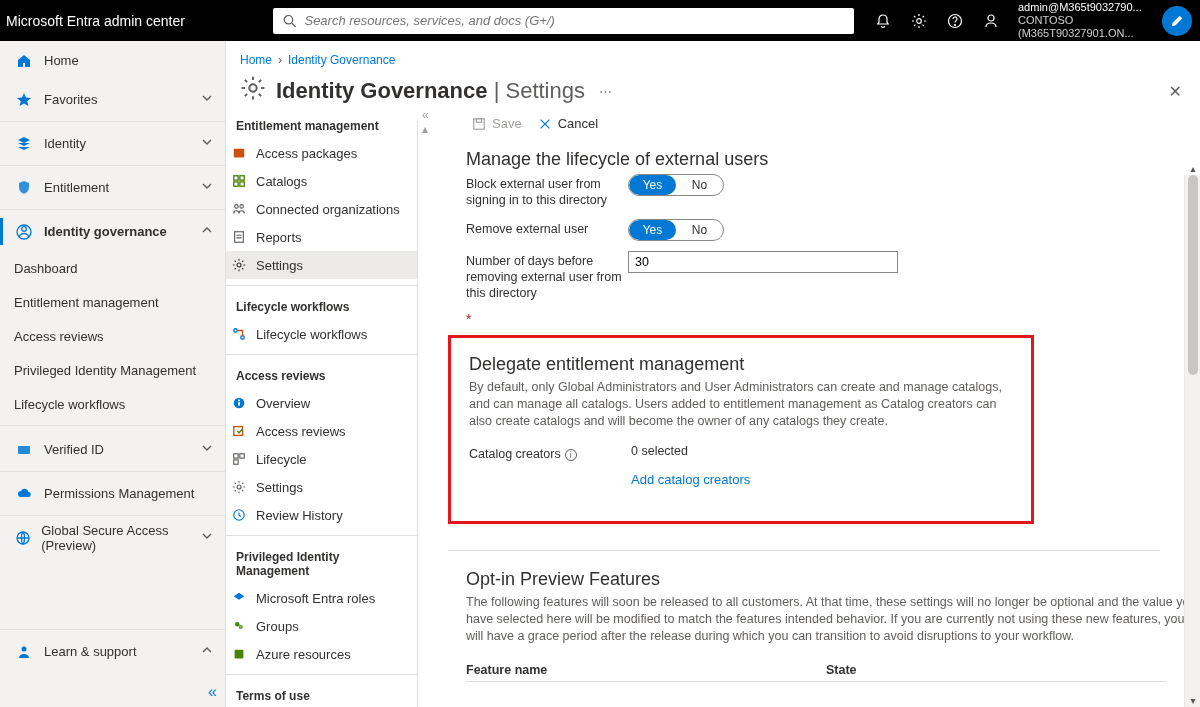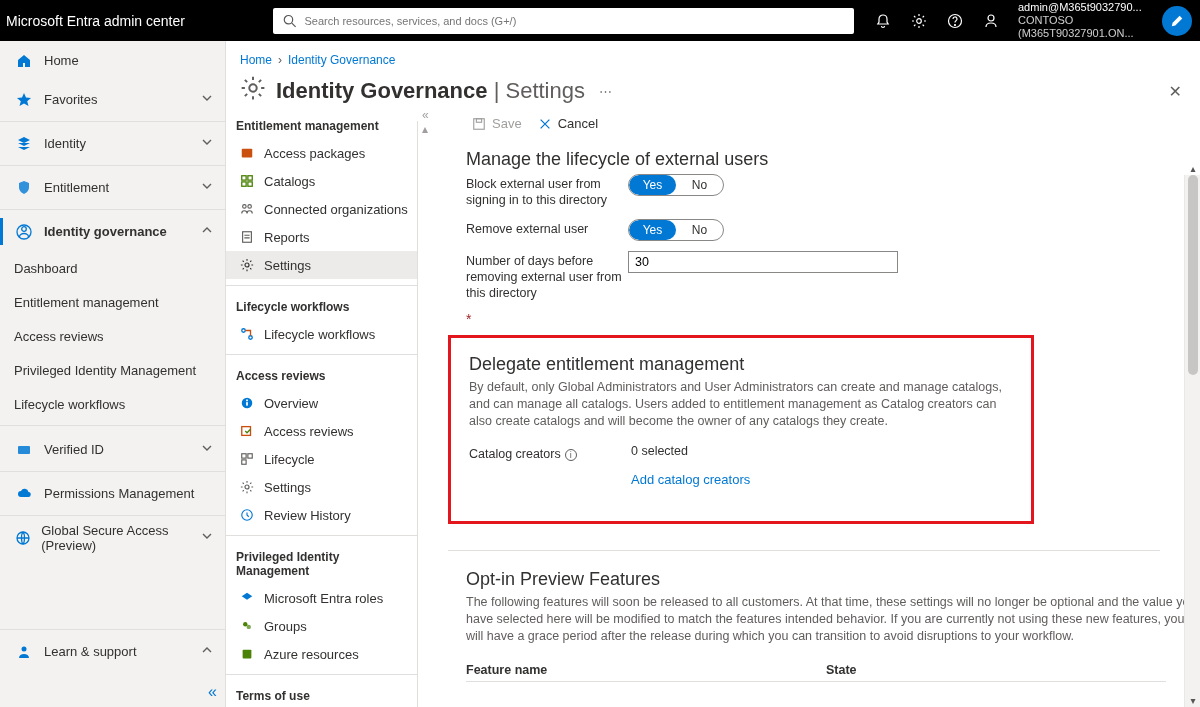--- a/index.html
+++ b/index.html
@@ -32,21 +32,21 @@
   border-radius: 2px;
   height: 26px;
   display: flex;
   align-items: center;
   color: #555;
   padding: 0 10px;
   margin: 0 8px 0 0;
 }
 .topbar .search svg { margin-right: 8px; }
 .topbar .search input {
-  border: 0; outline: 0; font-size: 11px; width: 100%; background: transparent;
+  border: 0; outline: 0; font-size: 13px; width: 100%; background: transparent; font-style: italic;
 }
 .topbar .icons {
   display: flex;
   align-items: center;
   gap: 6px;
   padding: 0 6px;
 }
 .topbar .iconbtn {
   width: 30px; height: 30px; display:flex; align-items:center; justify-content:center;
 }
@@ -102,21 +102,21 @@
   border-right: 1px solid #e1dfdd;
   background:#fff;
   padding-top: 4px;
   position: relative;
 }
 .subnav .grouphead {
   font-weight:600; font-size:12px; padding: 14px 10px 6px 10px; color:#323130;
   border-bottom: 0;
 }
 .subnav .sitem {
-  display:flex; align-items:center; height:28px; padding-left:12px; padding-right:8px; cursor:pointer;
+  display:flex; align-items:center; height:28px; padding-left:4px; padding-right:8px; cursor:pointer;
 }
 .subnav .sitem.sel { background:#edebe9; }
 .subnav .sitem .sic { width:18px; height:18px; margin-right:8px; display:flex; align-items:center; justify-content:center; }
 .subnav .divider { border-top:1px solid #e1dfdd; margin: 6px 0 0 0; }
 
 
 .main {
   flex:1; position:relative; padding: 0 20px 0 22px; overflow:hidden;
 }
 .main-scroll { position:absolute; right:0; top:67px; bottom:0; width:16px; background:#f3f2f1; border-left:1px solid #e8e8e8; }

